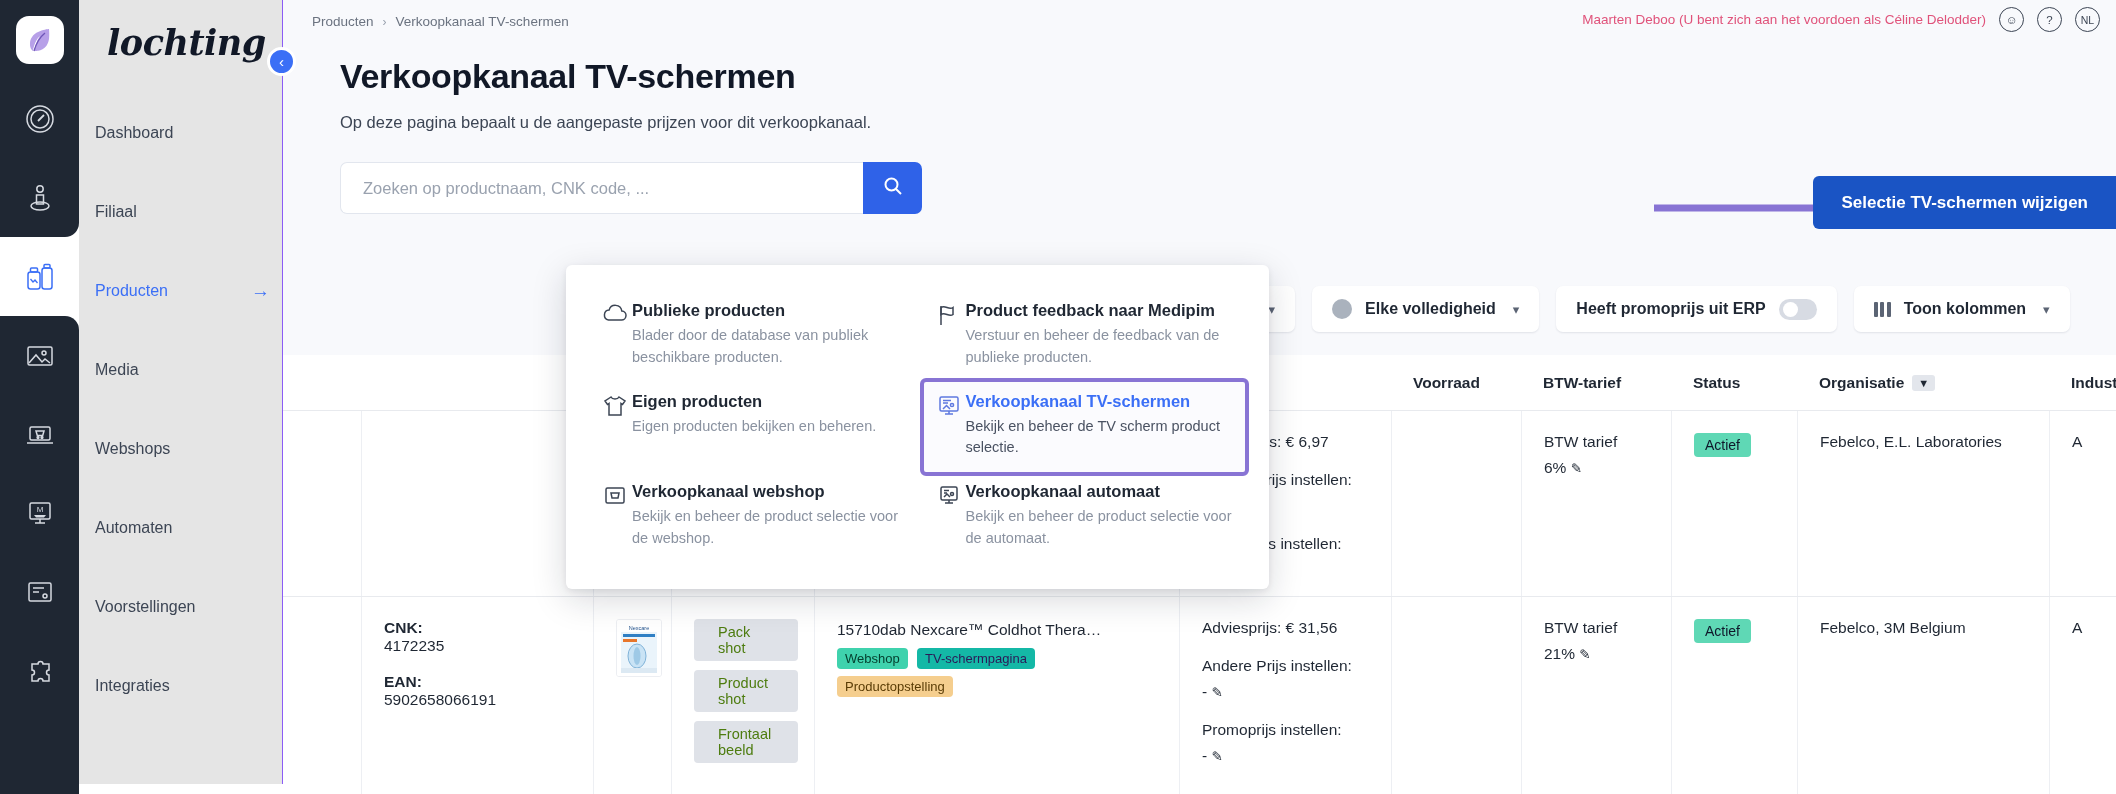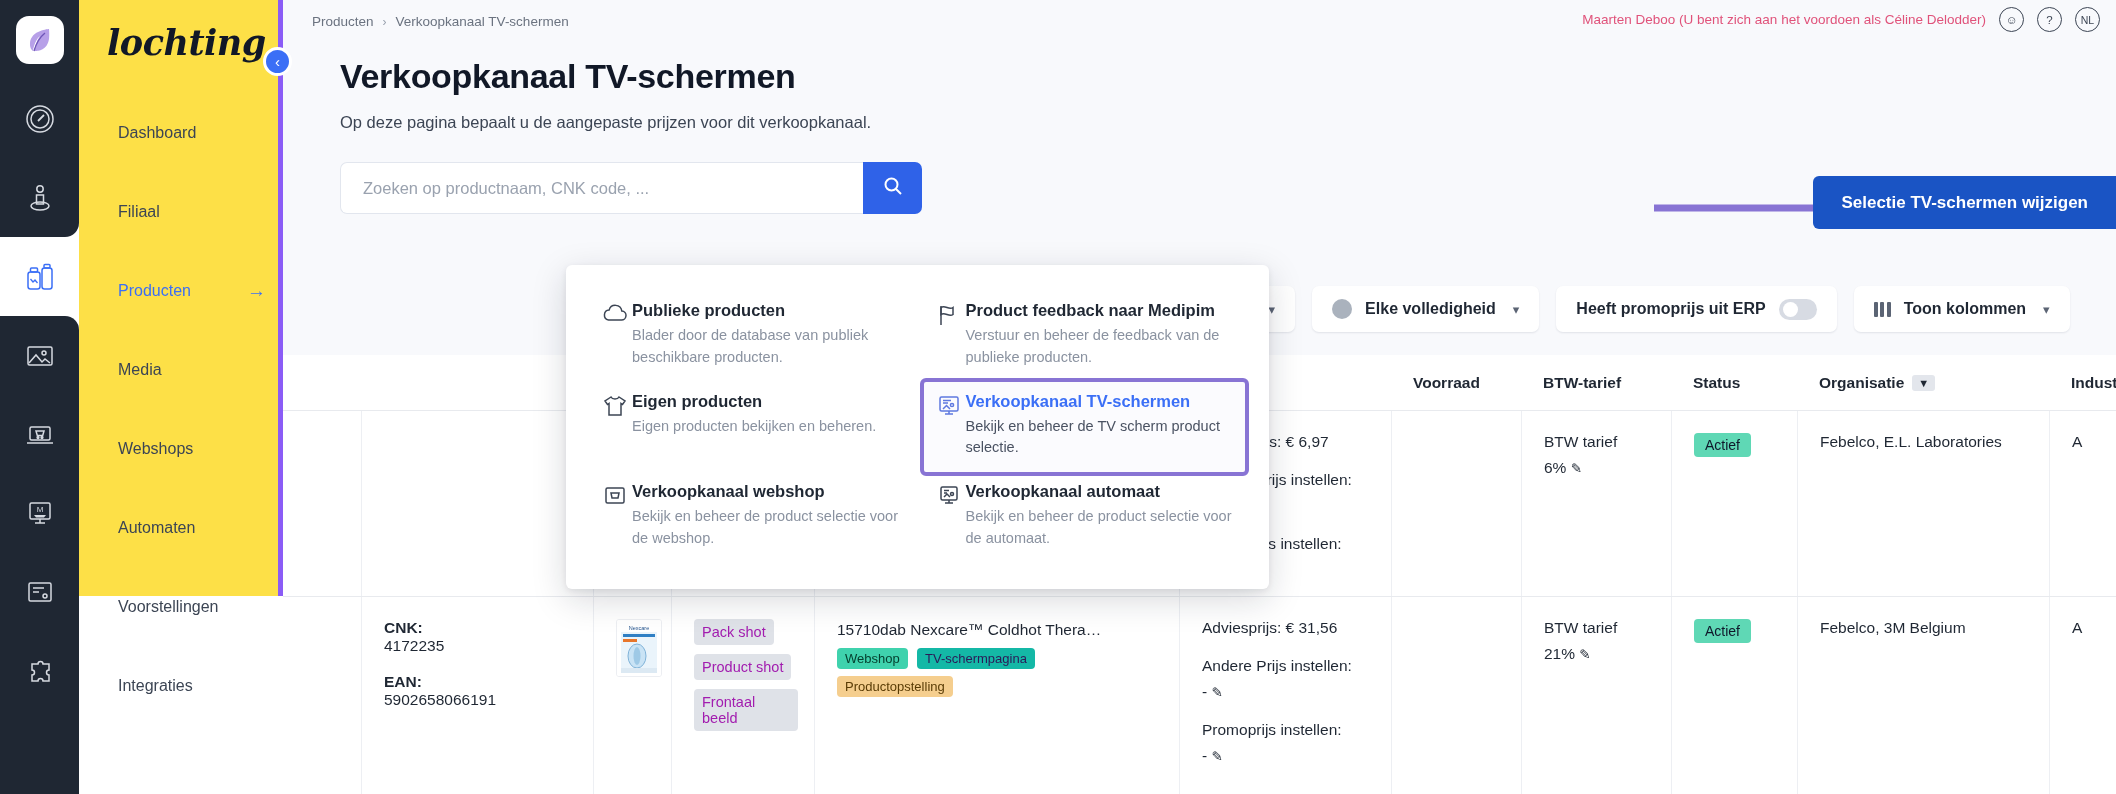--- a/index.html
+++ b/index.html
@@ -37,34 +37,34 @@
   .corner-top, .corner-bot {
     position: absolute; right: 0; width: 14px; height: 14px; background: #ffffff;
   }
   .corner-top { top: -14px; }
   .corner-top i { display:block; width:14px; height:14px; background:#1f2733; border-bottom-right-radius:14px; }
   .corner-bot { bottom: -14px; }
   .corner-bot i { display:block; width:14px; height:14px; background:#1f2733; border-top-right-radius:14px; }
 
   
   .nav {
-    width: 204px; flex: 0 0 204px; height: 596px;
-    background: #fde047; position: relative;
-    border-right: 5px solid #8b5cf6;
+    width: 204px; flex: 0 0 204px; height: 784px;
+    background: #e5e5e5; position: relative;
+    border-right: 1px solid #8b5cf6;
   }
   .brand {
     font-family: "DejaVu Serif", serif;
     font-style: italic; font-weight: 700;
     font-size: 35px; color: #111827;
     padding: 22px 0 0 28px; letter-spacing: -0.5px;
   }
   .nav-list { margin-top: 30px; }
   .nav-item {
     height: 79px; display: flex; align-items: center;
-    padding-left: 39px; font-size: 16px; color: #3c4554;
+    padding-left: 16px; font-size: 16px; color: #3c4554;
     position: relative; cursor: pointer;
   }
   .nav-item.active { color: #3b6ff6; font-weight: 500; }
   .nav-arrow {
     position: absolute; right: 12px; color: #3b6ff6;
     font-size: 19px; line-height: 1;
   }
   .collapse-btn {
     position: absolute; top: 47px; right: -14px;
     width: 29px; height: 29px; border-radius: 50%;
@@ -174,22 +174,22 @@
   .c-ind    { width: 90px;  flex: 0 0 90px; }
   .c-eye    { width: 60px;  flex: 0 0 60px; }
 
   .code-lbl { font-weight: 700; }
   .code-val { margin-bottom: 18px; }
   .thumb {
     width: 46px; height: 58px; background: #fff; border: 1px solid #eceef2;
     border-radius: 3px; overflow: hidden; display: block;
   }
   .tag {
-    display: inline-block; background: #dfe2e8; color: #a21caf;
-    border-radius: 4px; padding: 5px 8px; font-size: 14.5px; margin-bottom: 9px;
+    display: inline-block; background: #dfe2e8; color: #4d7c0f;
+    border-radius: 4px; padding: 5px 24px; font-size: 14.5px; margin-bottom: 9px;
   }
   .pname { line-height: 1.45; }
   .badge { display: inline-block; border-radius: 4px; padding: 3px 8px; font-size: 13px; margin: 7px 5px 0 0; }
   .b-web { background: #3fd2ad; color: #05402f; }
   .b-tv  { background: #14b8a6; color: #2c1a57; }
   .b-po  { background: #f5ce8e; color: #5a3c05; }
   .pill-actief { display: inline-block; background: #5fd8b5; color: #0f172a; border-radius: 4px; padding: 4px 11px; font-size: 14px; }
   .price-line { margin-bottom: 20px; }
   .pen { font-size: 13.5px; }
 

